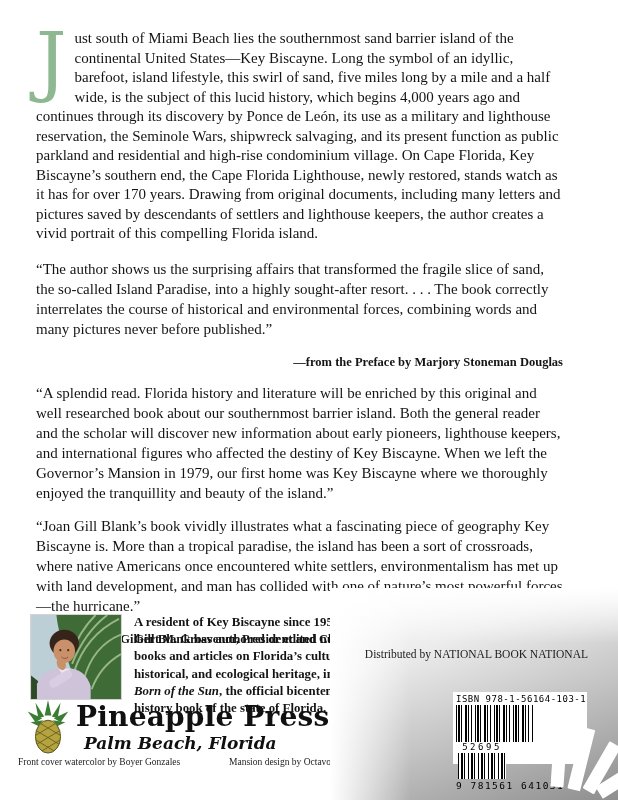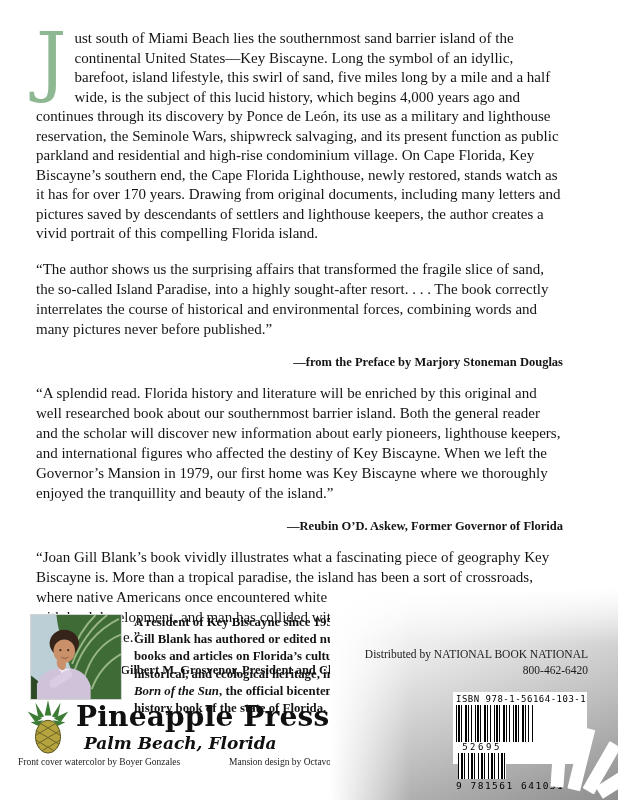--- a/index.html
+++ b/index.html
@@ -102,21 +102,20 @@
 <div class="page">
 
   <div class="content">
 
     <p class="intro"><span class="dropcap">J</span><span>ust south of Miami Beach lies the southernmost sand barrier island of the continental United States—Key Biscayne. Long the symbol of an idyllic, barefoot, island lifestyle, this swirl of sand, five miles long by a mile and a half wide, is the subject of this lucid history, which begins 4,000 years ago and continues through its discovery by Ponce de León, its use as a military and lighthouse reservation, the Seminole Wars, shipwreck salvaging, and its present function as public parkland and residential and high-rise condominium village. On Cape Florida, Key Biscayne’s southern end, the Cape Florida Lighthouse, newly restored, stands watch as it has for over 170 years. Drawing from original documents, including many letters and pictures saved by descendants of settlers and lighthouse keepers, the author creates a vivid portrait of this compelling Florida island.</span></p>
 
     <div class="bq">“The author shows us the surprising affairs that transformed the fragile slice of sand, the so-called Island Paradise, into a highly sought-after resort. . . . The book correctly interrelates the course of historical and environmental forces, combining words and many pictures never before published.”</div>
     <div class="bq-attr">—from the Preface by Marjory Stoneman Douglas</div>
 
     <div class="bq">“A splendid read. Florida history and literature will be enriched by this original and well researched book about our southernmost barrier island. Both the general reader and the scholar will discover new information about early pioneers, lighthouse keepers, and international figures who affected the destiny of Key Biscayne. When we left the Governor’s Mansion in 1979, our first home was Key Biscayne where we thoroughly enjoyed the tranquillity and beauty of the island.”</div>
-    <div class="bq-attr">—Reubin O’D. Askew, Former Governor of Florida</div>
 
     <div class="bq">“Joan Gill Blank’s book vividly illustrates what a fascinating piece of geography Key Biscayne is. More than a tropical paradise, the island has been a sort of crossroads, where native Americans once encountered white settlers, environmentalism has met up with land development, and man has collided with one of nature’s most powerful forces—the hurricane.”</div>
     <div class="bq-attr">—Gilbert M. Grosvenor, President and Chairman of the National Geographic Society</div>
   </div>
 
   <div class="author-row">
     <div class="photo-frame">
       <svg width="90" height="84" viewBox="0 0 92 86">
         <rect x="0" y="0" width="92" height="86" fill="#bccfd6"></rect>
         <path d="M26 0 L92 0 L92 86 L52 86 C 40 54, 28 22, 26 0 Z" fill="#3f6b37"></path>
@@ -173,21 +172,20 @@
       <div class="pub-loc">Palm Beach, Florida</div>
     </div>
   </div>
 
   <div class="credit c1">Front cover watercolor by Boyer Gonzales</div>
   <div class="credit c2">Mansion design by Octavo</div>
 
   <div class="panel">
     <div class="dist">
       <div>Distributed by NATIONAL BOOK NATIONAL</div>
-      <div>800-462-6420</div>
     </div>
 
     <div class="bc-box">
       <div class="bc-isbn">ISBN 978-1-56164-103-1</div>
       <div class="bc-mid">
         <div class="bc-bars-main"></div>
         <div class="bc-right">
           <div class="bc-price">52695</div>
           <div class="bc-bars-supp"></div>
         </div>

